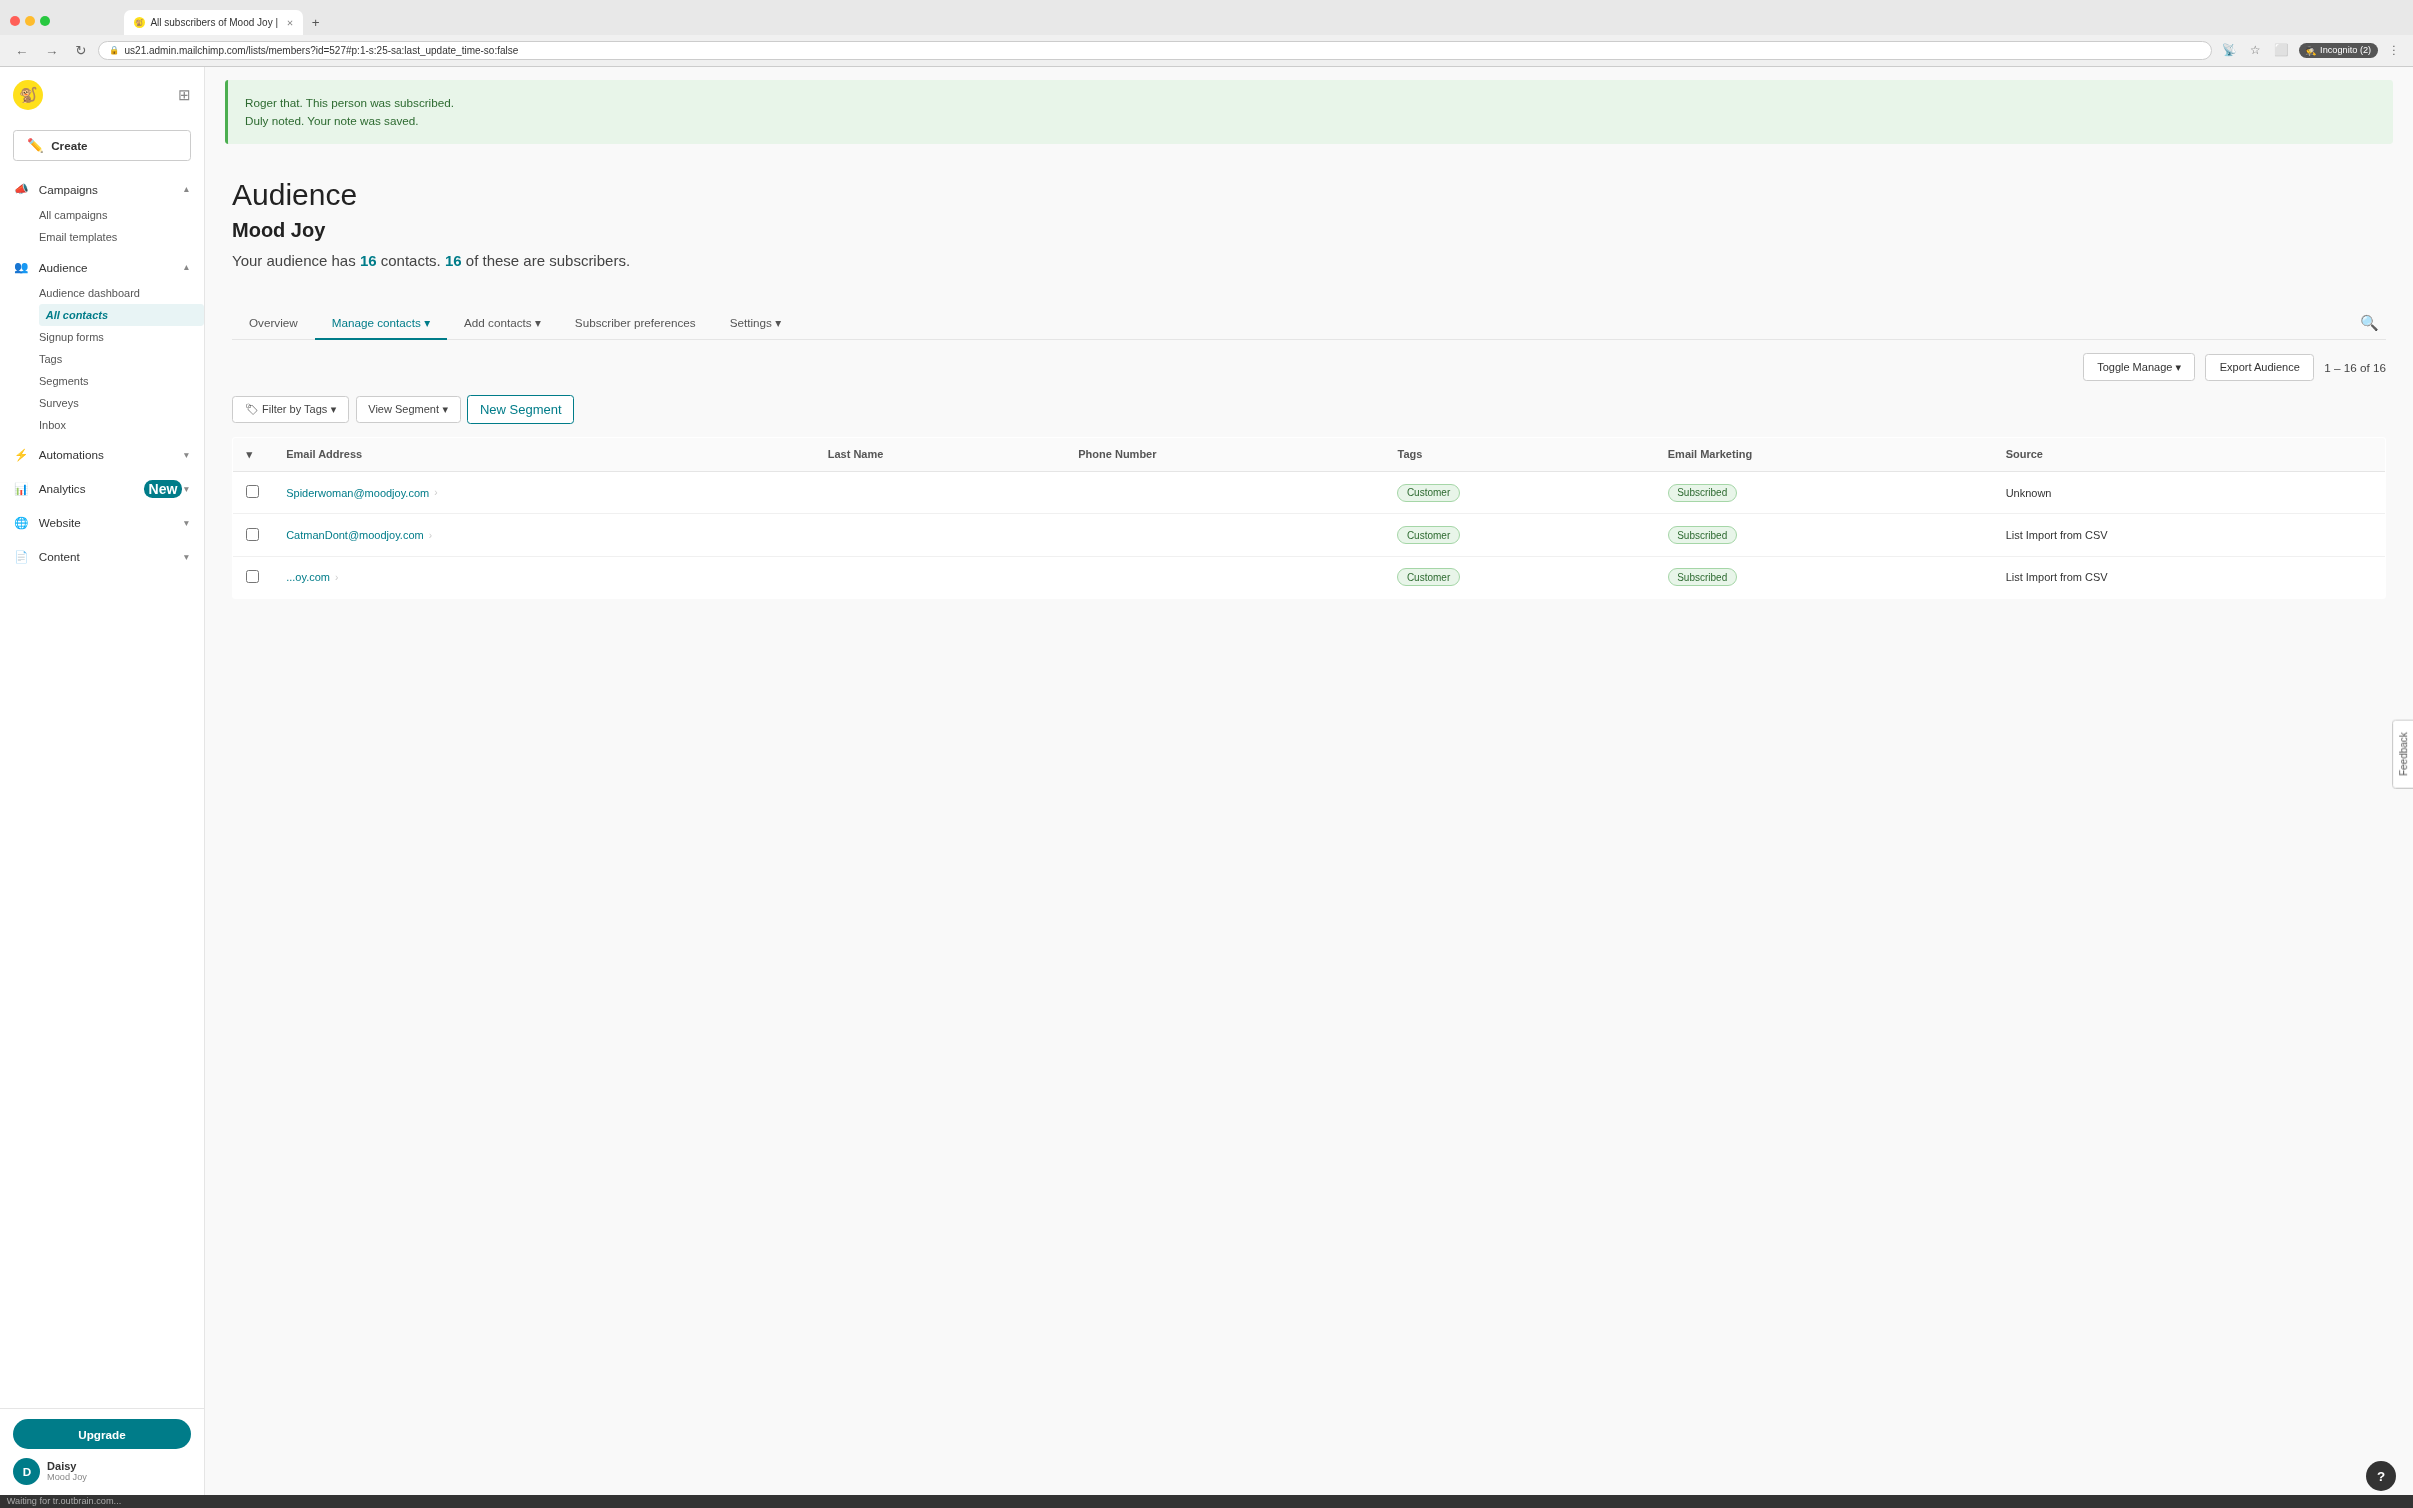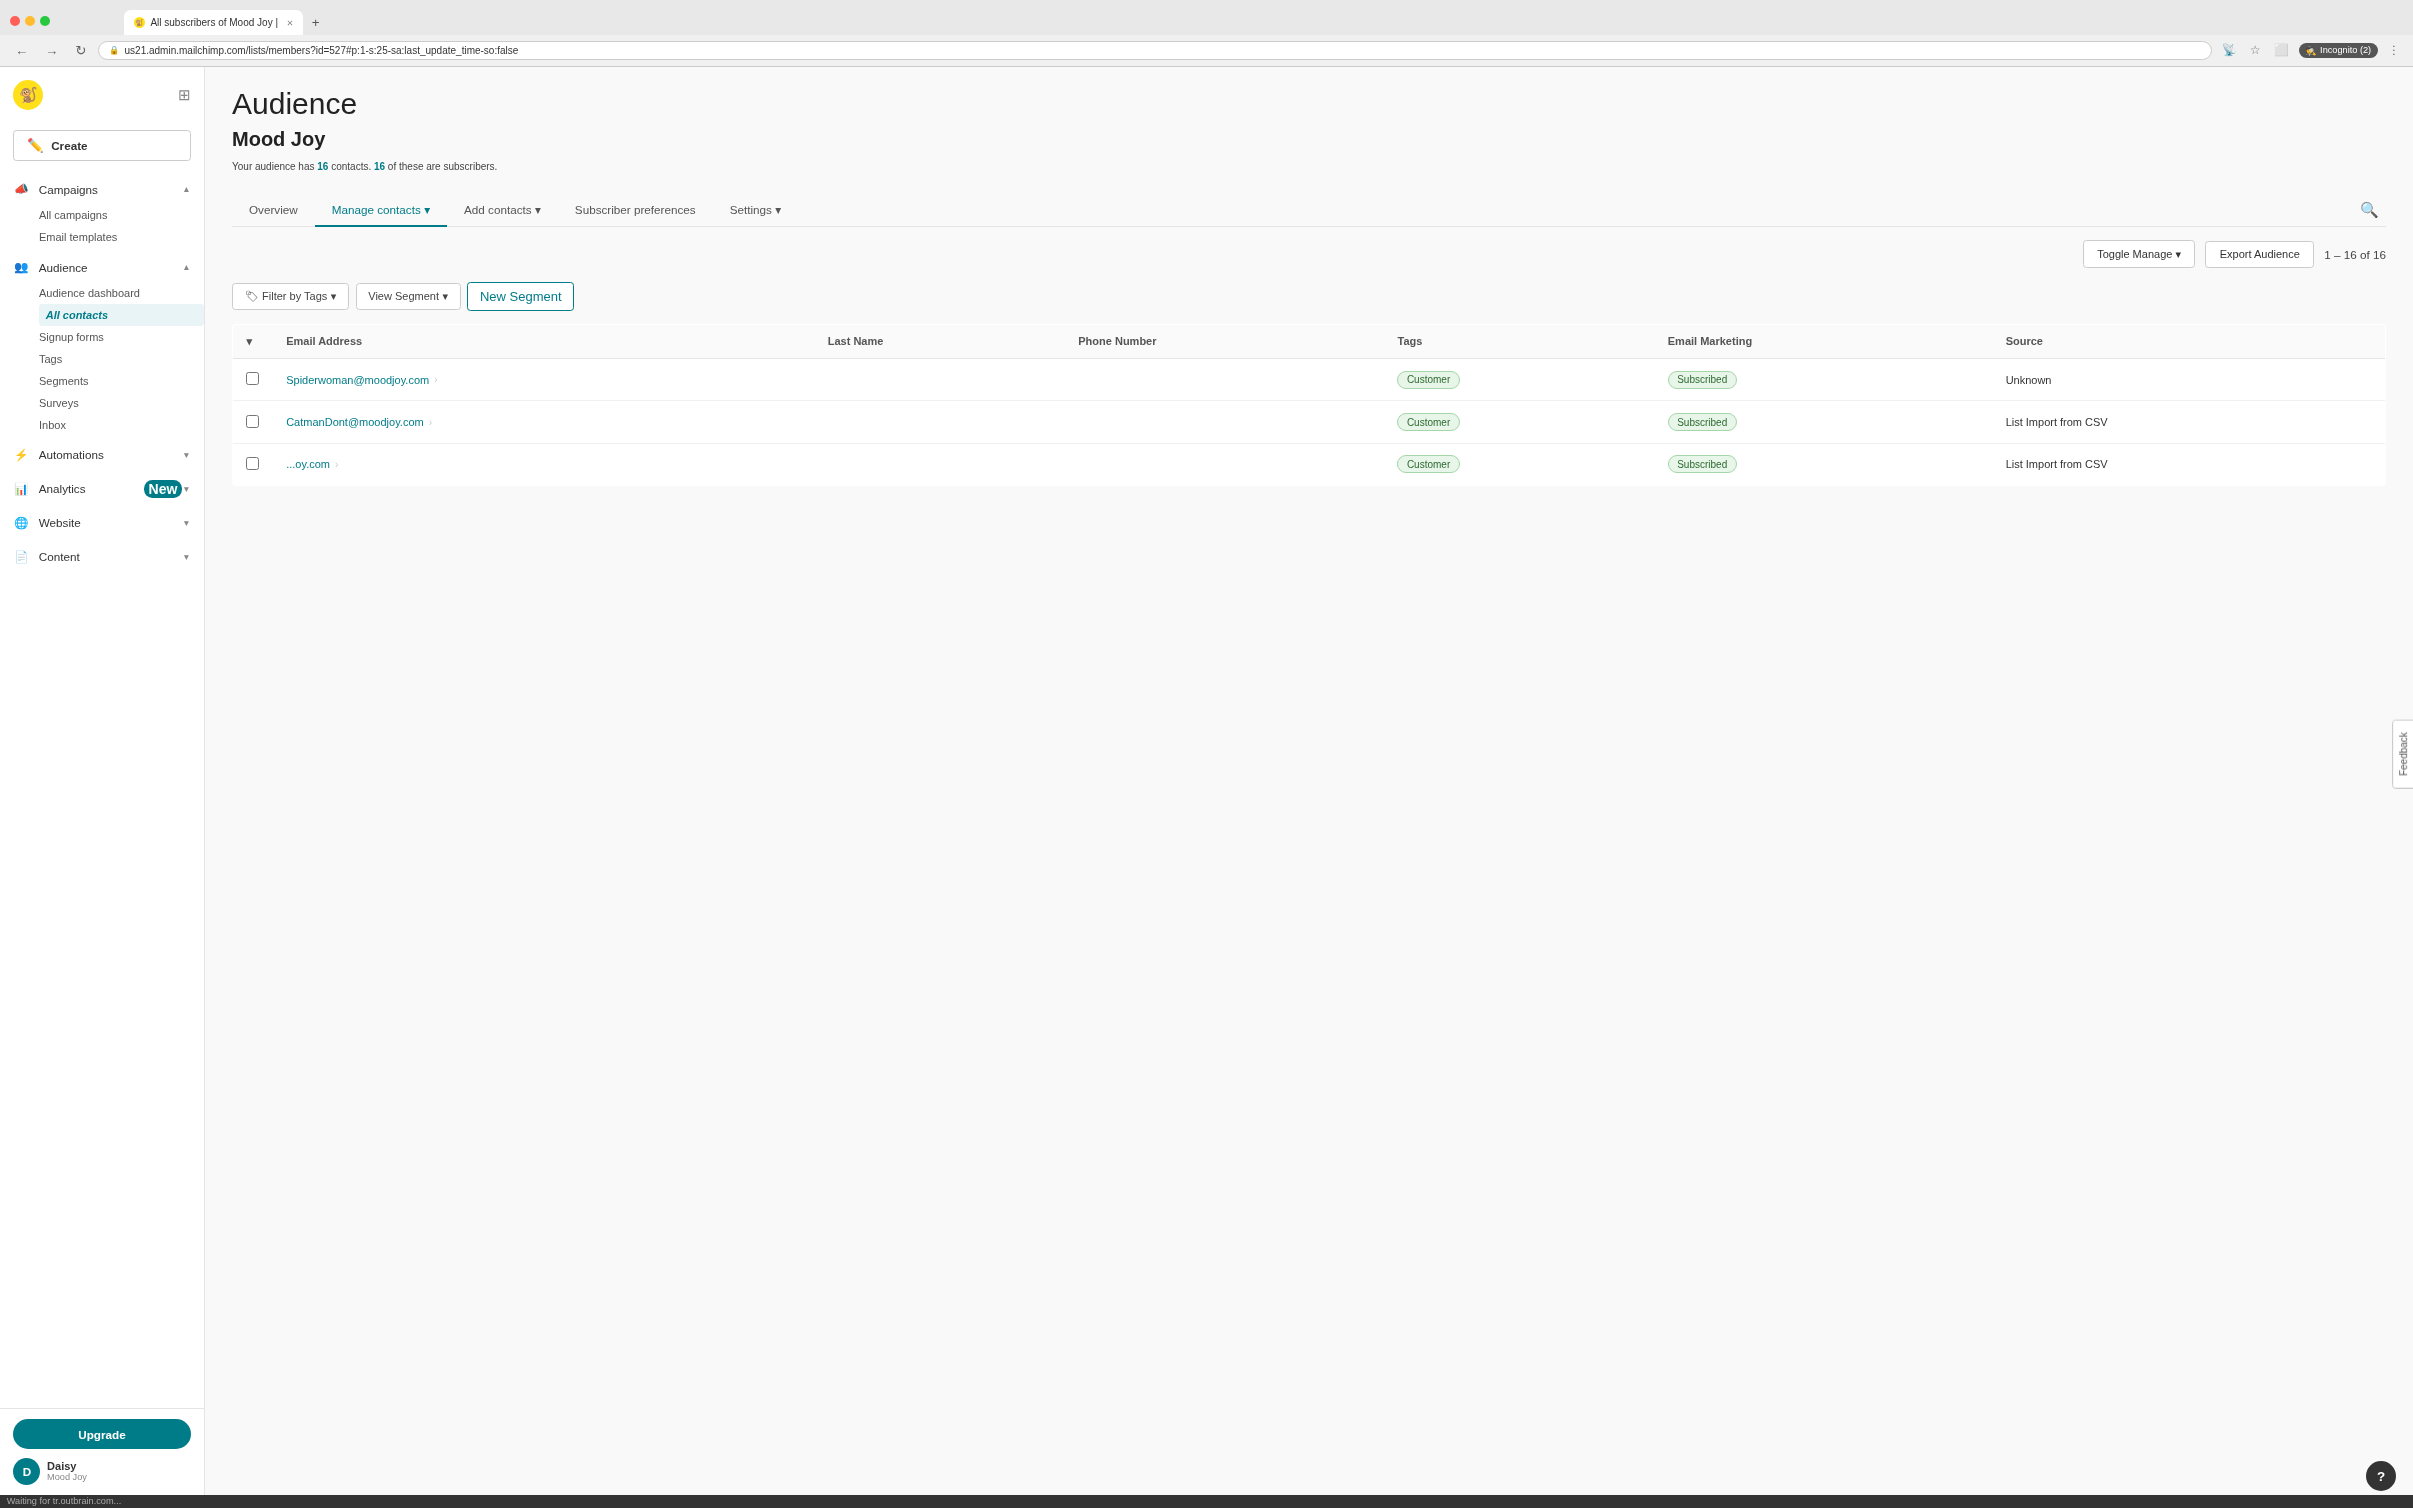--- a/index.html
+++ b/index.html
@@ -64,21 +64,21 @@
     .main { flex: 1; overflow-y: auto; background: #f9f9f9; }
 
     
     .alert-banner { background: #e8f5e9; border-left: 3.4px solid #4caf50; margin: 13.4px 20px; padding: 13.4px 17px; border-radius: 3.4px; }
     .alert-text { color: #2d6a30; font-size: 11.7px; line-height: 1.6; }
 
     
     .page-content { padding: 20px 27px; }
     .page-title { font-size: 30px; font-weight: 300; color: #222; margin-bottom: 6.7px; }
     .audience-name { font-size: 20px; color: #222; margin-bottom: 10px; }
-    .audience-stats { font-size: 10px; color: #444; margin-bottom: 23px; }
+    .audience-stats { font-size: 15px; color: #444; margin-bottom: 39px; }
     .audience-stats .count { color: #007c89; font-weight: 700; }
 
     
     .tabs { display: flex; align-items: center; border-bottom: 1.7px solid #e5e5e5; margin-bottom: 13.4px; gap: 0; }
     .tab-item { padding: 8.4px 17px; font-size: 11.7px; color: #555; cursor: pointer; border-bottom: 2.5px solid transparent; margin-bottom: -1.7px; white-space: nowrap; }
     .tab-item.active { color: #007c89; font-weight: 400; border-bottom-color: #007c89; }
     .tab-item.with-arrow { display: flex; align-items: center; gap: 3.4px; }
     .search-icon-tab { margin-left: auto; color: #555; font-size: 15px; cursor: pointer; padding: 6.7px; }
 
     
@@ -237,20 +237,24 @@
         <div class="user-info">
           <div class="user-name">Daisy</div>
           <div class="user-org">Mood Joy</div>
         </div>
       </div>
     </div>
   </div>
 
   <div class="main">
 
+    <div class="alert-banner">
+      <div class="alert-text">Roger that. This person was subscribed.</div>
+      <div class="alert-text">Duly noted. Your note was saved.</div>
+    </div>
 
     <div class="page-content">
       <h1 class="page-title">Audience</h1>
       <h2 class="audience-name">Mood Joy</h2>
       <p class="audience-stats">
         <span>Your audience has </span><span class="count">16</span><span> contacts. </span><span class="count">16</span><span> of these are subscribers.</span>
       </p>
 
       <div class="tabs">
         <div class="tab-item">Overview</div>

